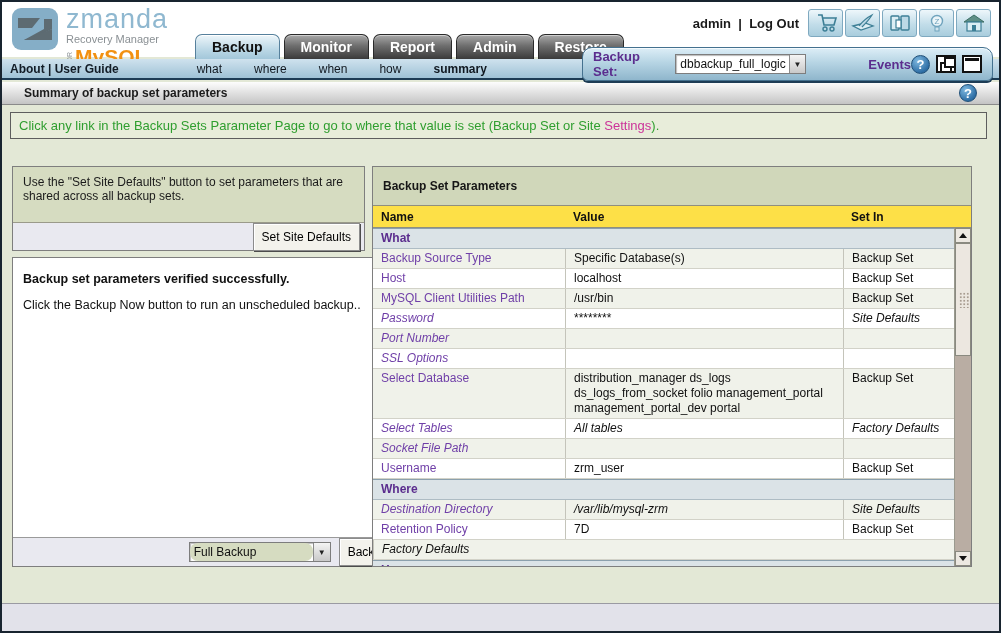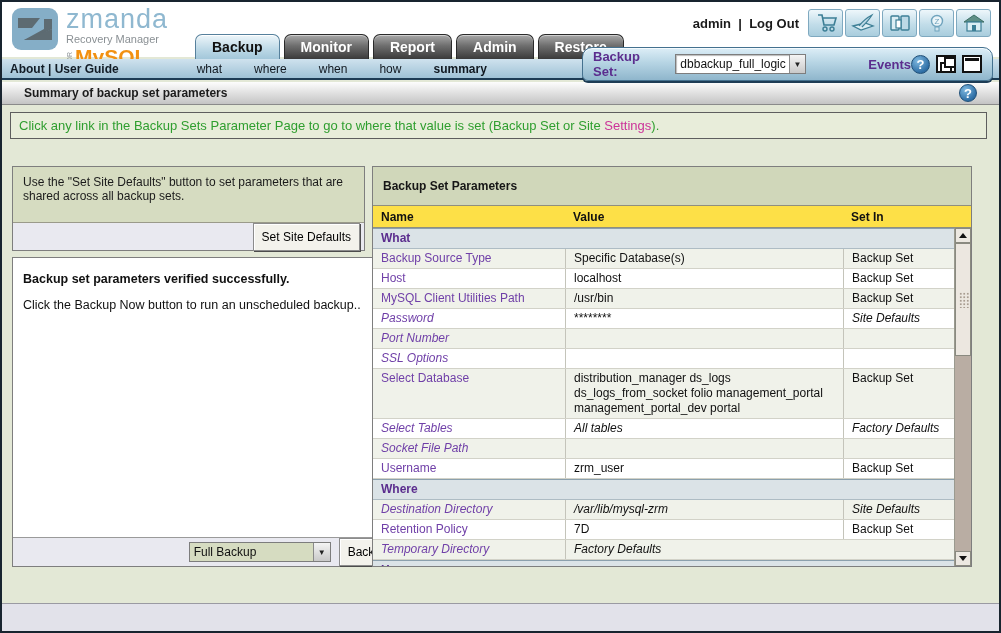--- a/index.html
+++ b/index.html
@@ -79,21 +79,21 @@
   .box1 .oliv { background:#d6dcc1; border-bottom:1px solid #9a9a8a; padding:8px 10px; height:56px; color:#1b1b1b; }
   .box1 .strip { height:27px; display:flex; align-items:center; justify-content:flex-end; padding:0 4px; }
   .btn { background:#f3f2ec; border:1px solid #8c8c8c; box-shadow:1px 1px 0 #4c4c4c, inset 1px 1px 0 #fff;
          font-size:12px; padding:6px 8px; cursor:pointer; font-family:"Liberation Sans",sans-serif; }
   .box2 { position:absolute; left:10px; top:152px; width:419px; height:310px; border:1px solid #7e7e7e; background:#fff; }
   .box2 .msg1 { font-weight:bold; padding:14px 10px 0 10px; font-size:12.5px; }
   .box2 .msg2 { padding:12px 10px 0 10px; font-size:12.5px; }
   .box2 .strip { position:absolute; left:0; right:0; bottom:0; height:29px; background:#e9e9f0; border-top:1px solid #9a9a9a;
                  display:flex; align-items:center; justify-content:flex-end; gap:8px; padding:0 6px; }
   .box2 .fakeselect { width:142px; }
-  .box2 .fakeselect .val { background:#d6dcc1; flex:1; }
+  .box2 .fakeselect .val { background:#d6dcc1; flex:1;border-radius:8px; }
 
   
   .rpanel { position:absolute; left:370px; top:61px; width:600px; height:401px; border:1px solid #7e7e7e; background:#fff; }
   .rpanel .phead { background:#d0d7ba; border-bottom:1px solid #8f8f7f; height:39px; display:flex; align-items:center;
                    padding:0 10px; font-weight:bold; color:#161616; }
   .rpanel .cols { background:#fde047; border-bottom:1px solid #8f8f7f; height:22px; display:flex; align-items:center; font-weight:bold; }
   .rpanel .cols div { padding:0 8px; }
   .c-name { width:192px; flex:none; }
   .c-val  { width:278px; flex:none; }
   .c-set  { flex:1; }
@@ -342,21 +342,20 @@
             <div class="cell c-set">Site Defaults</div>
           </div>
 
           <div class="row data">
             <div class="cell c-name"><span class="pname">Retention Policy</span></div>
             <div class="cell c-val">7D</div>
             <div class="cell c-set">Backup Set</div>
           </div>
 
           <div class="row data shaded it vit">
-            <div class="cell c-name"><span class="pname">Temporary Directory</span></div>
             <div class="cell c-set">Factory Defaults</div>
           </div>
 
           <div class="row section">
             <div class="cell" style="flex:1">How</div>
           </div>
 
         </div>
 
         <div class="sbar">

